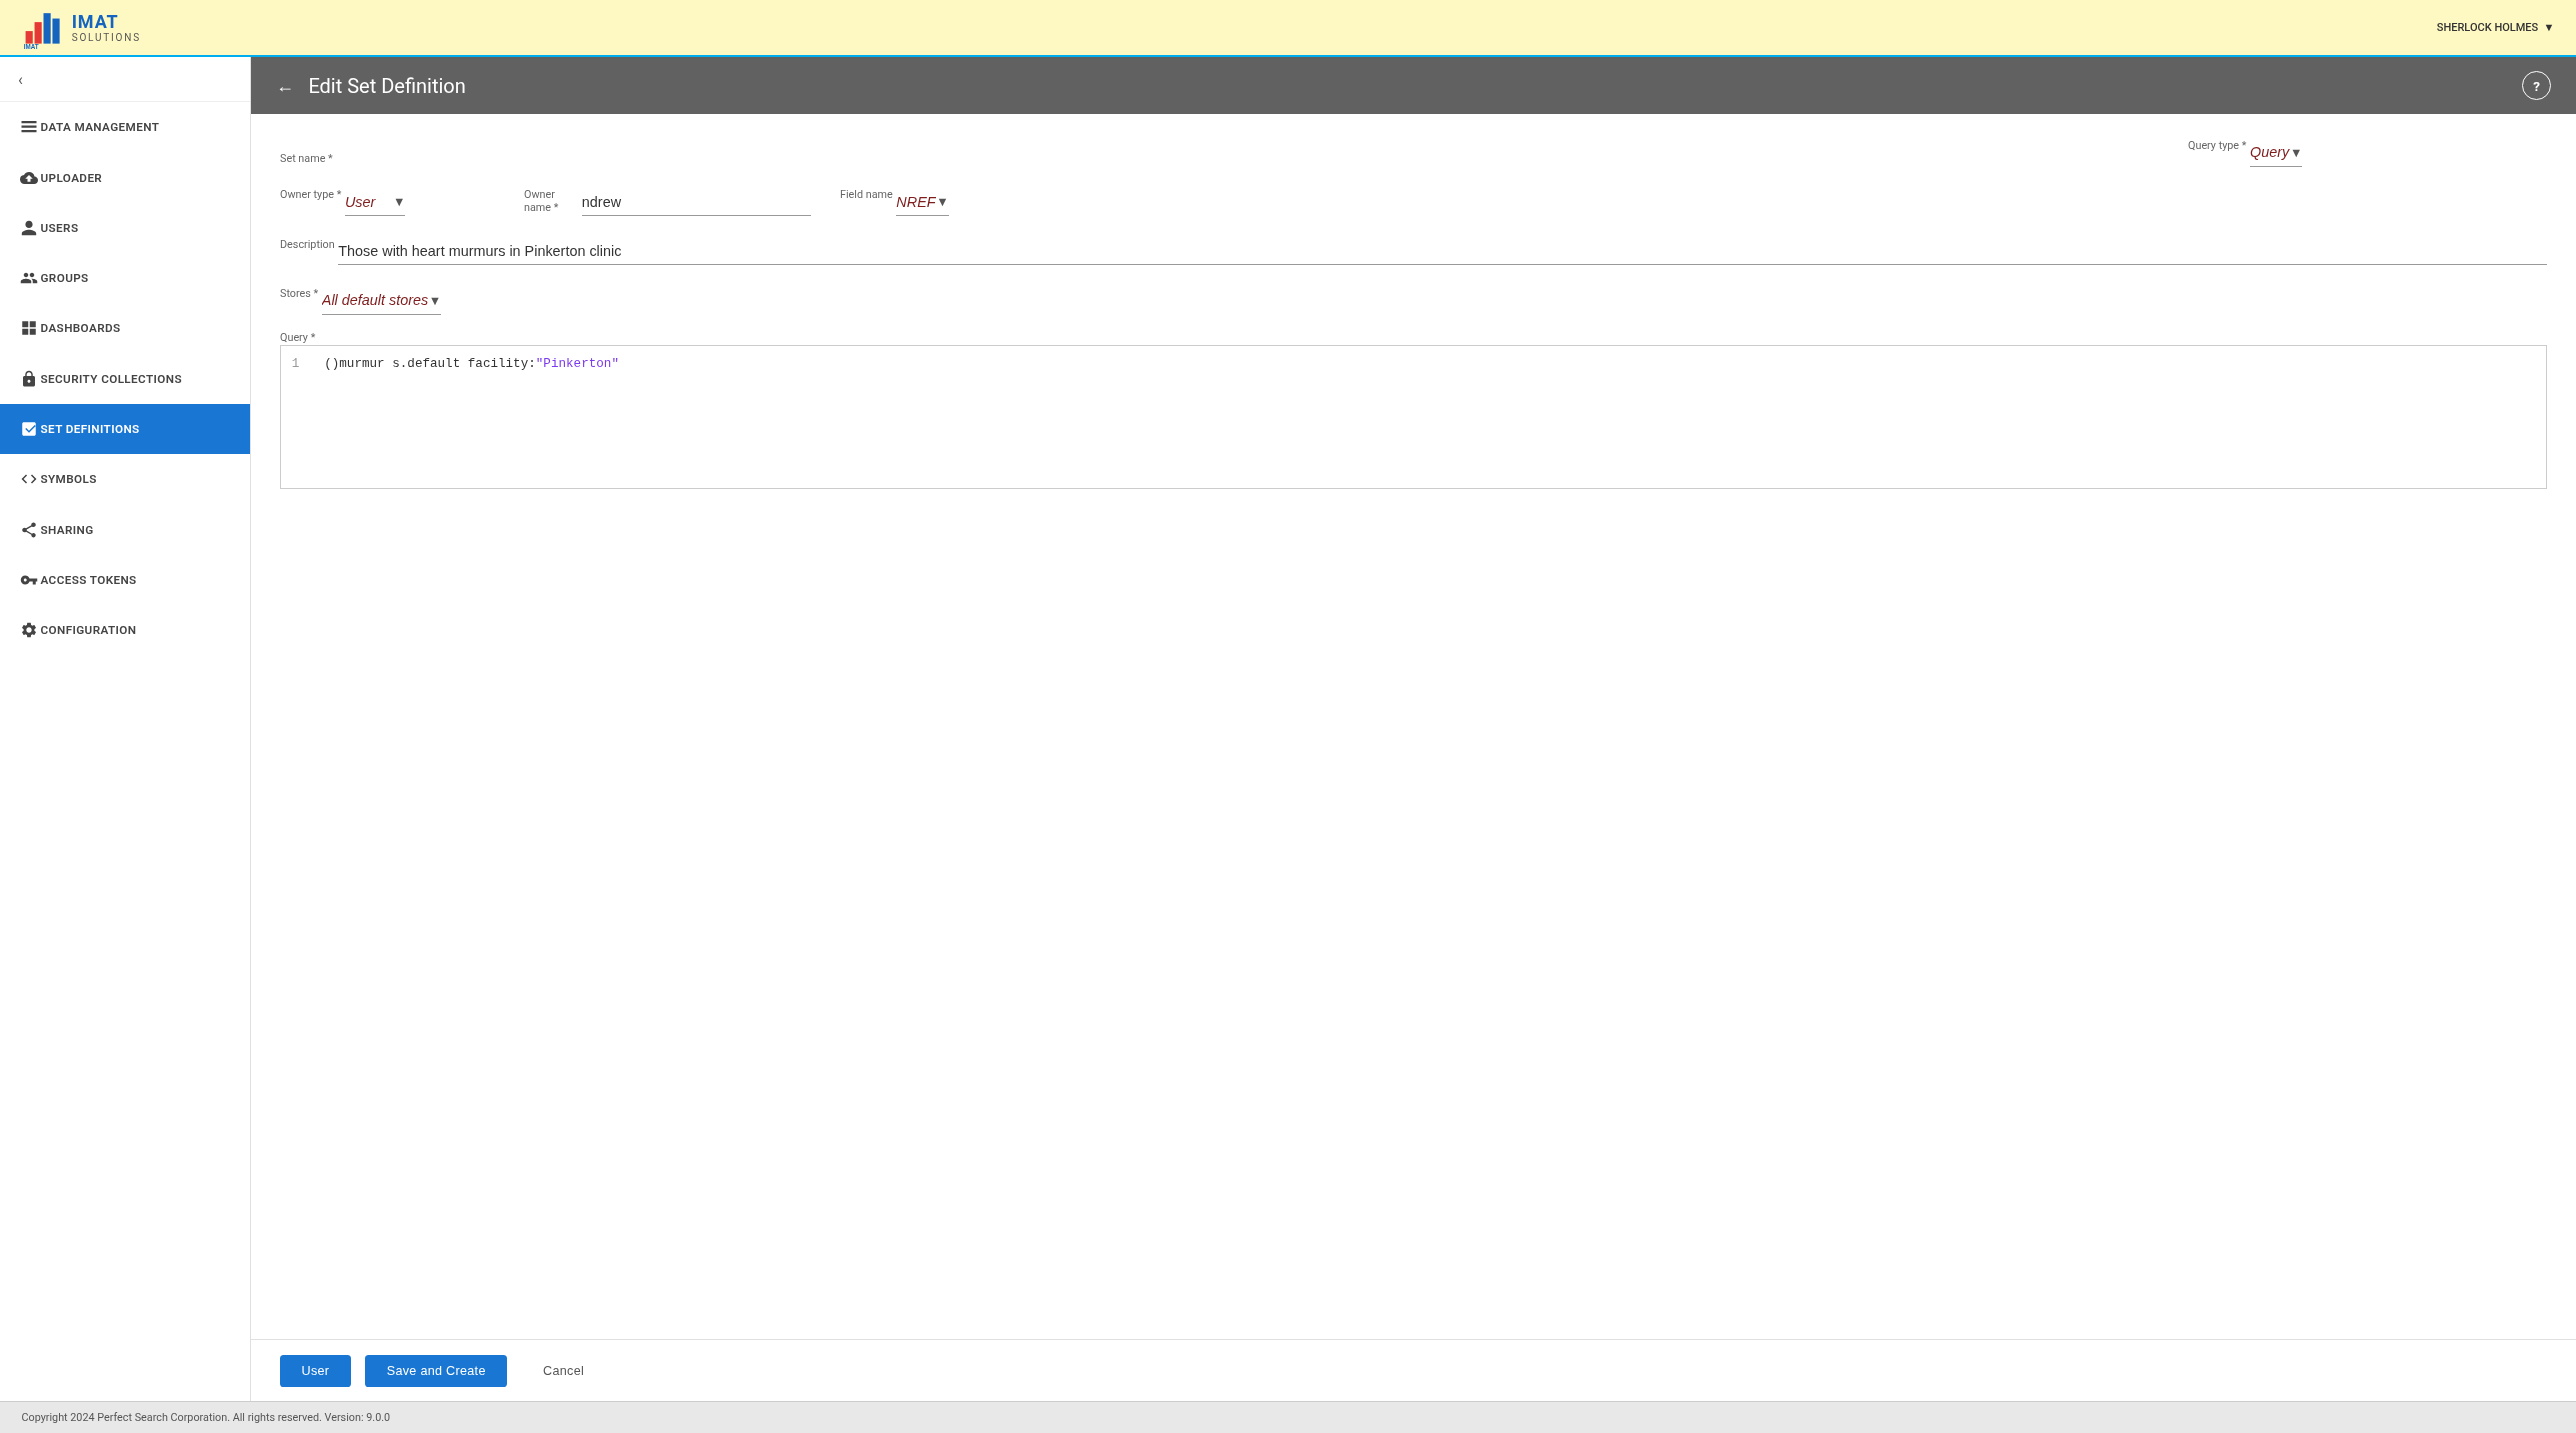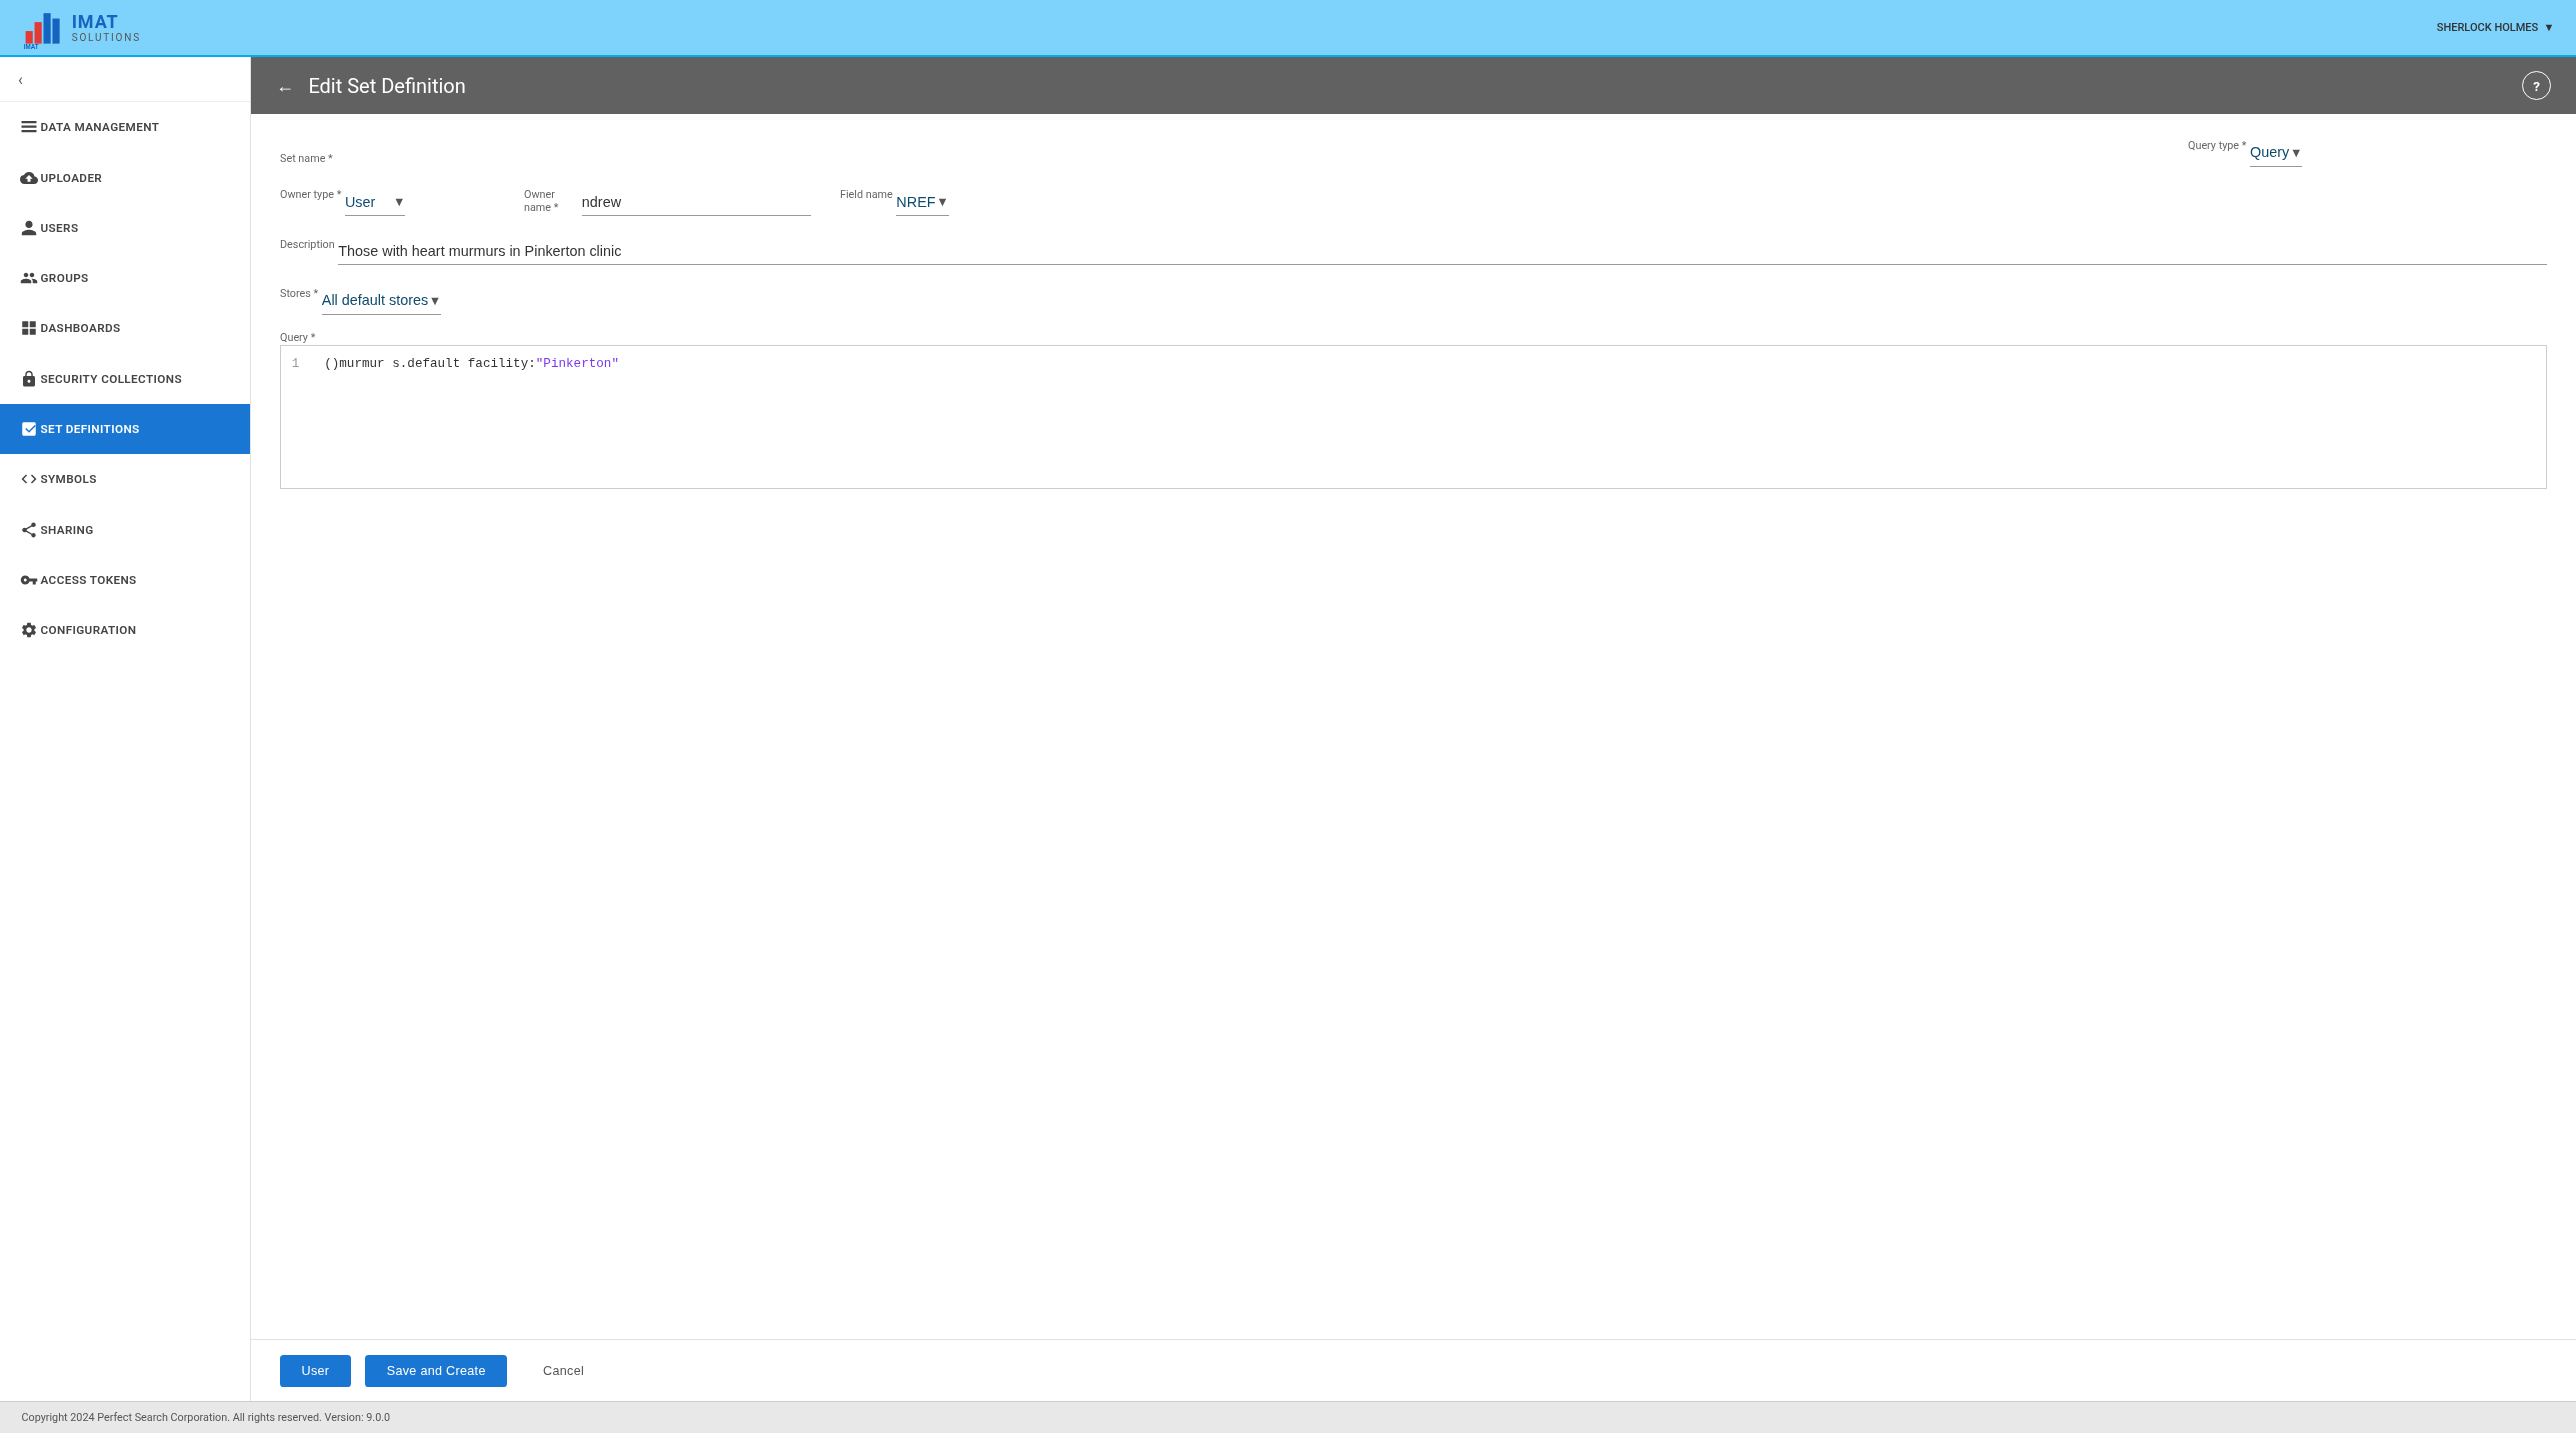--- a/index.html
+++ b/index.html
@@ -1,21 +1,21 @@
 <!DOCTYPE html>
 <html style="font-size:14.4px"><head>
   <meta charset="utf-8">
   <style>
     * { box-sizing: border-box; margin: 0; padding: 0; }
     body { font-family: 'Roboto', Arial, sans-serif; background: #f5f5f5; height: 100vh; display: flex; flex-direction: column; overflow: hidden; }
 
     
     .top-header {
       height: 57px;
-      background: #7dd3fc;
+      background: #fef9c3;
       border-bottom: 2.7px solid #00aeef;
       display: flex;
       align-items: center;
       justify-content: space-between;
       padding: 0 21.5px;
       flex-shrink: 0;
       z-index: 10;
     }
     .logo-area {
       display: flex;
@@ -198,26 +198,27 @@
 
     .form-select-wrapper {
       display: flex;
       align-items: center;
       border-bottom: 0.9px solid #999;
       padding: 5.4px 0;
     }
     .form-select {
       border: none;
       font-size: 14.4px;
-      color: #0c4a6e;
+      color: #7f1d1d;
       background: transparent;
       outline: none;
       flex: 1;
       appearance: none;
       cursor: pointer;
+      font-style: italic;
     }
     .select-arrow {
       color: #555;
       font-size: 12.6px;
       pointer-events: none;
     }
 
     .description-row {
       margin-bottom: 21.5px;
     }

